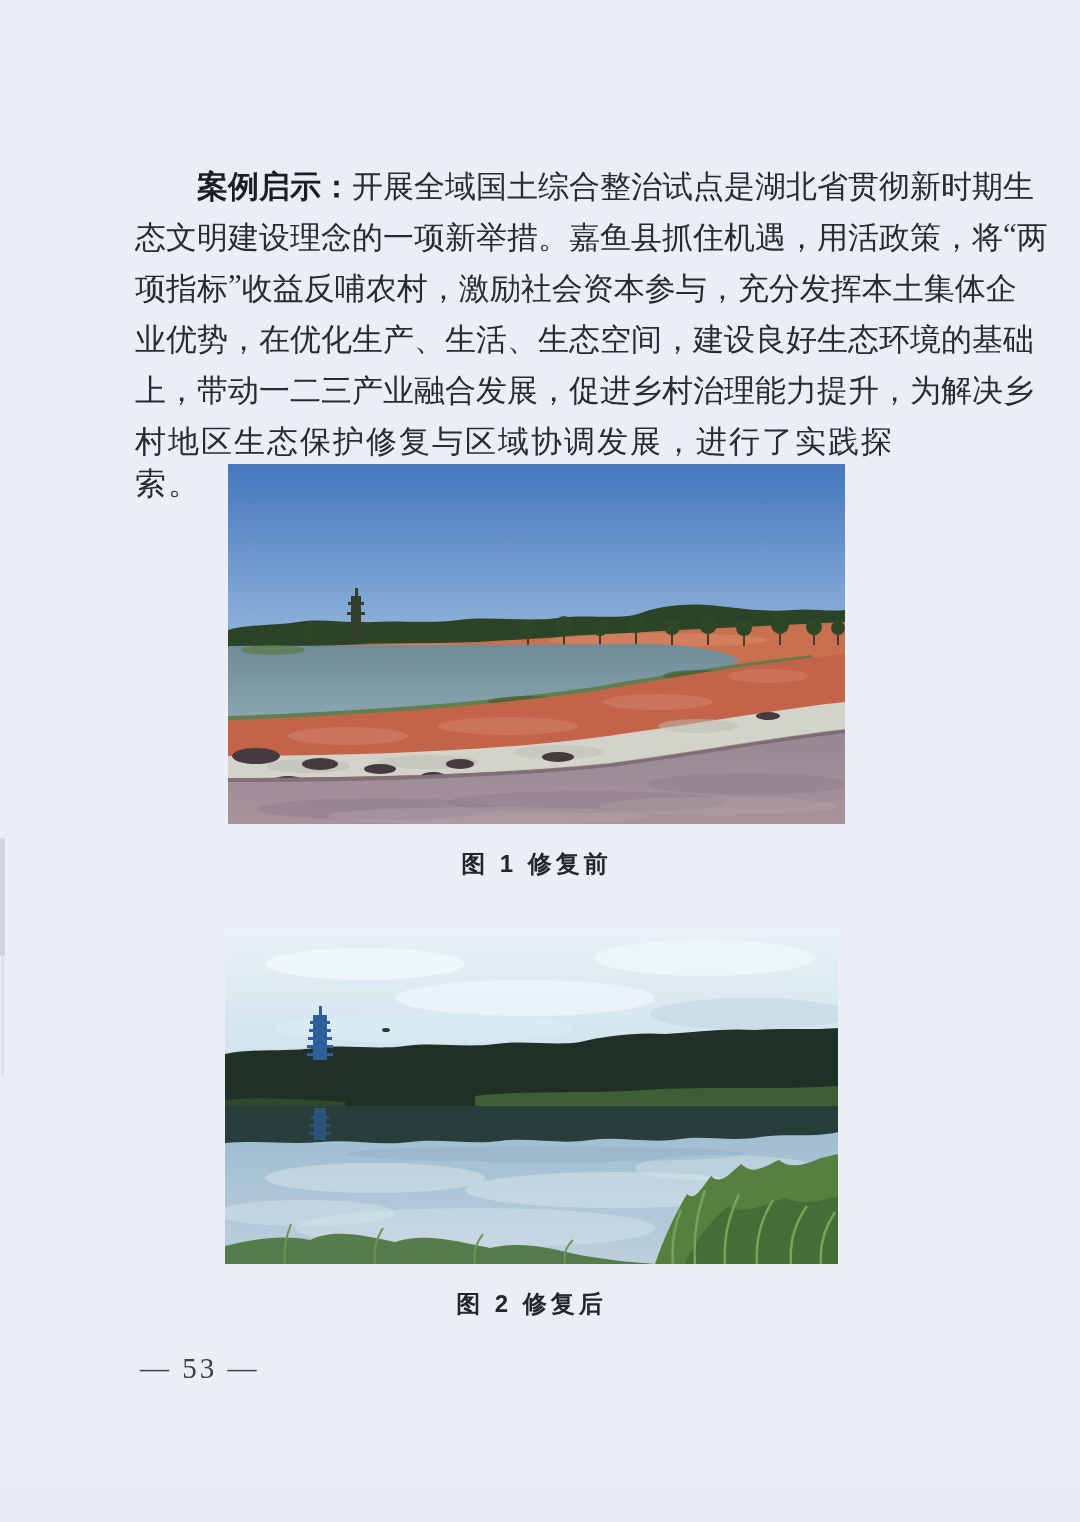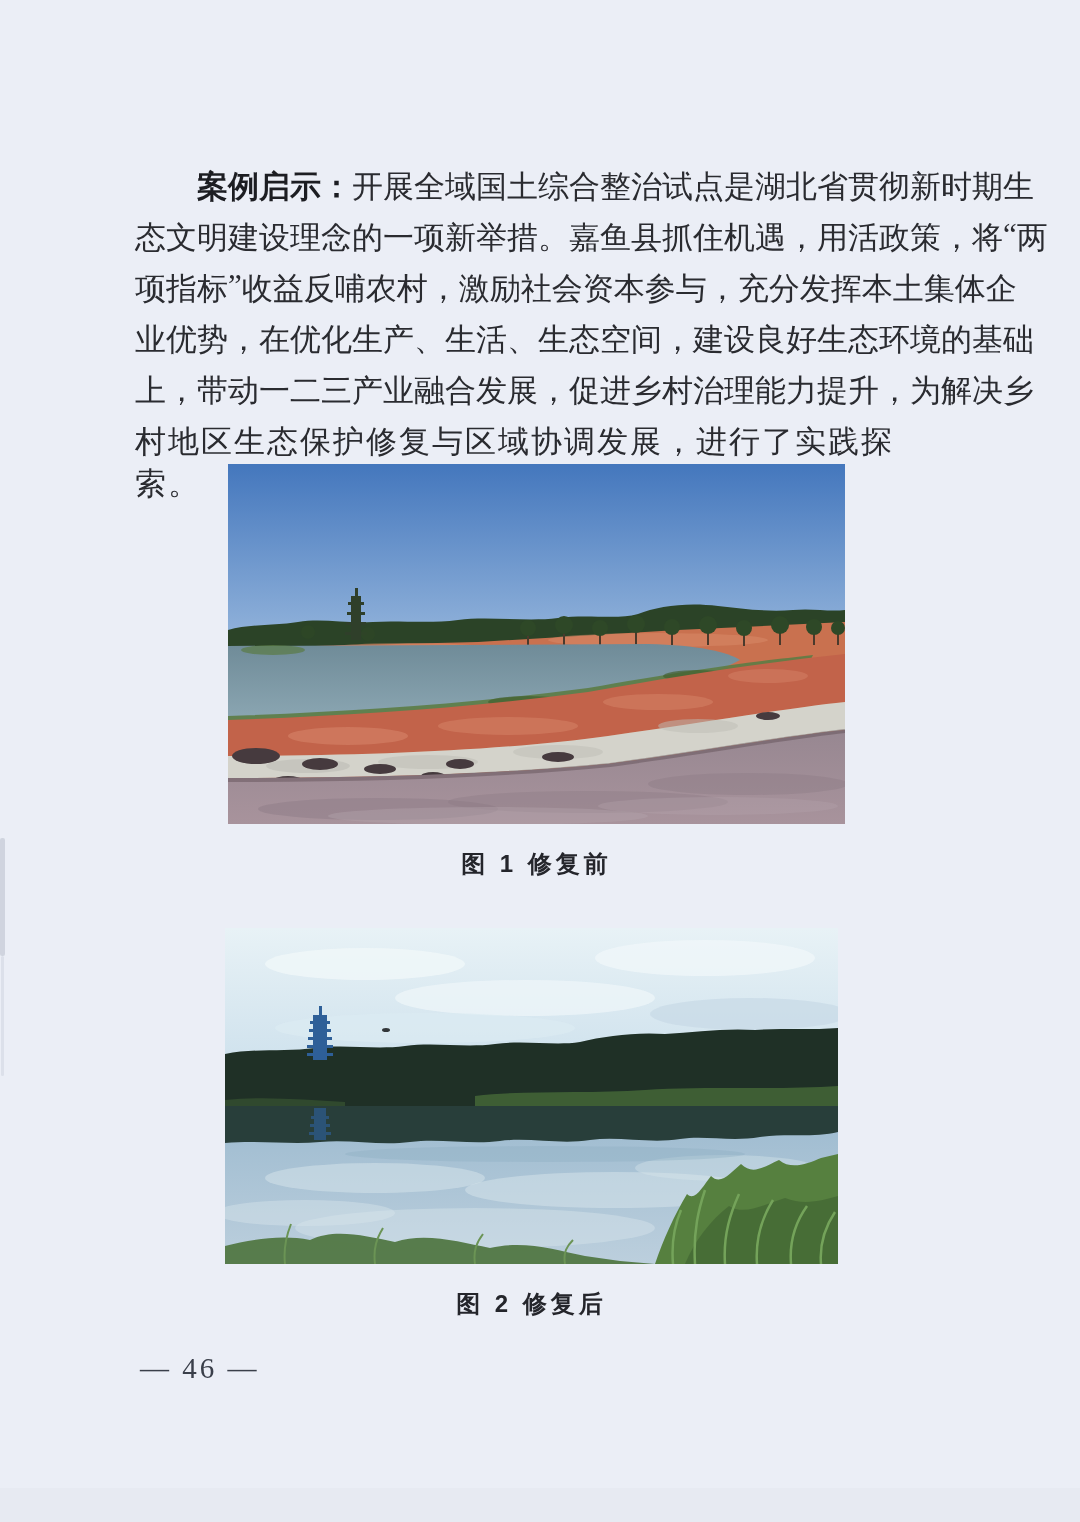--- a/index.html
+++ b/index.html
@@ -248,19 +248,19 @@
     <g fill="none" stroke="#6b9455" stroke-width="2">
       <path d="M60,336 C58,318 62,306 66,296"></path>
       <path d="M150,336 C148,320 152,310 158,300"></path>
       <path d="M250,336 C248,322 252,314 258,306"></path>
       <path d="M340,336 C338,324 342,318 348,312"></path>
     </g>
   </svg>
 
   <div class="caption" style="left:225px;top:1288px;width:613px;text-align:center;">图 2  修复后</div>
 
-  <div id="page-number">— 46 —</div>
+  <div id="page-number">— 53 —</div>
 
   <div class="artifact" id="artifact-1"></div>
   <div class="artifact" id="artifact-2"></div>
   <div class="artifact" id="artifact-3"></div>
 
 </div>
 
 </body></html>

